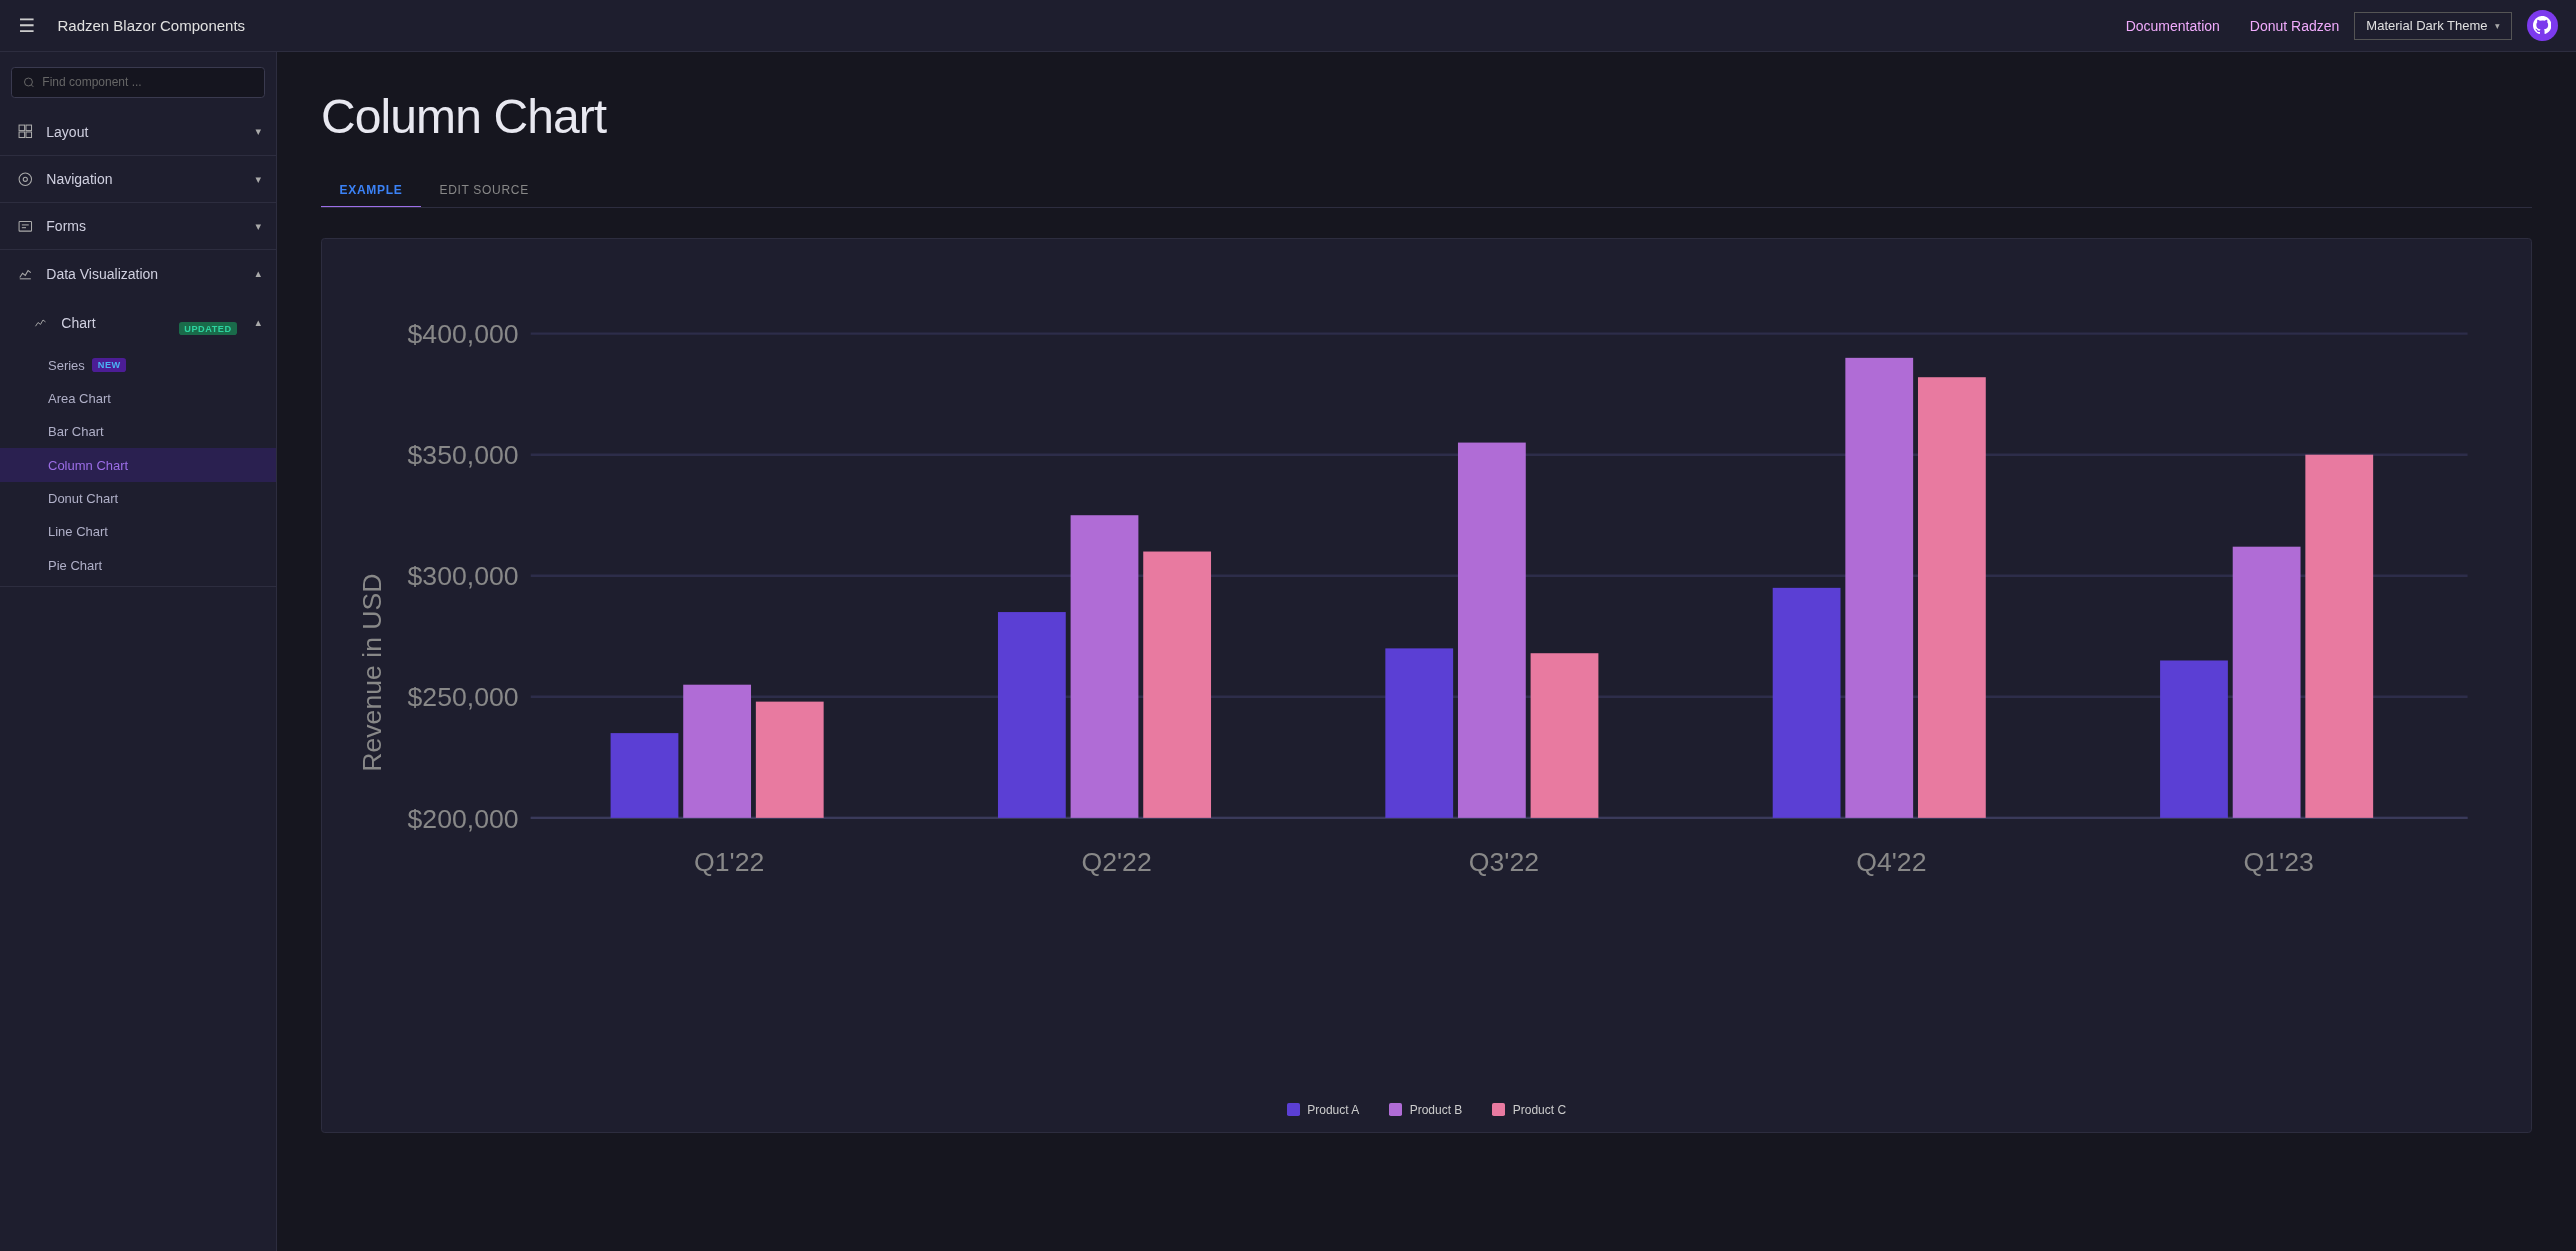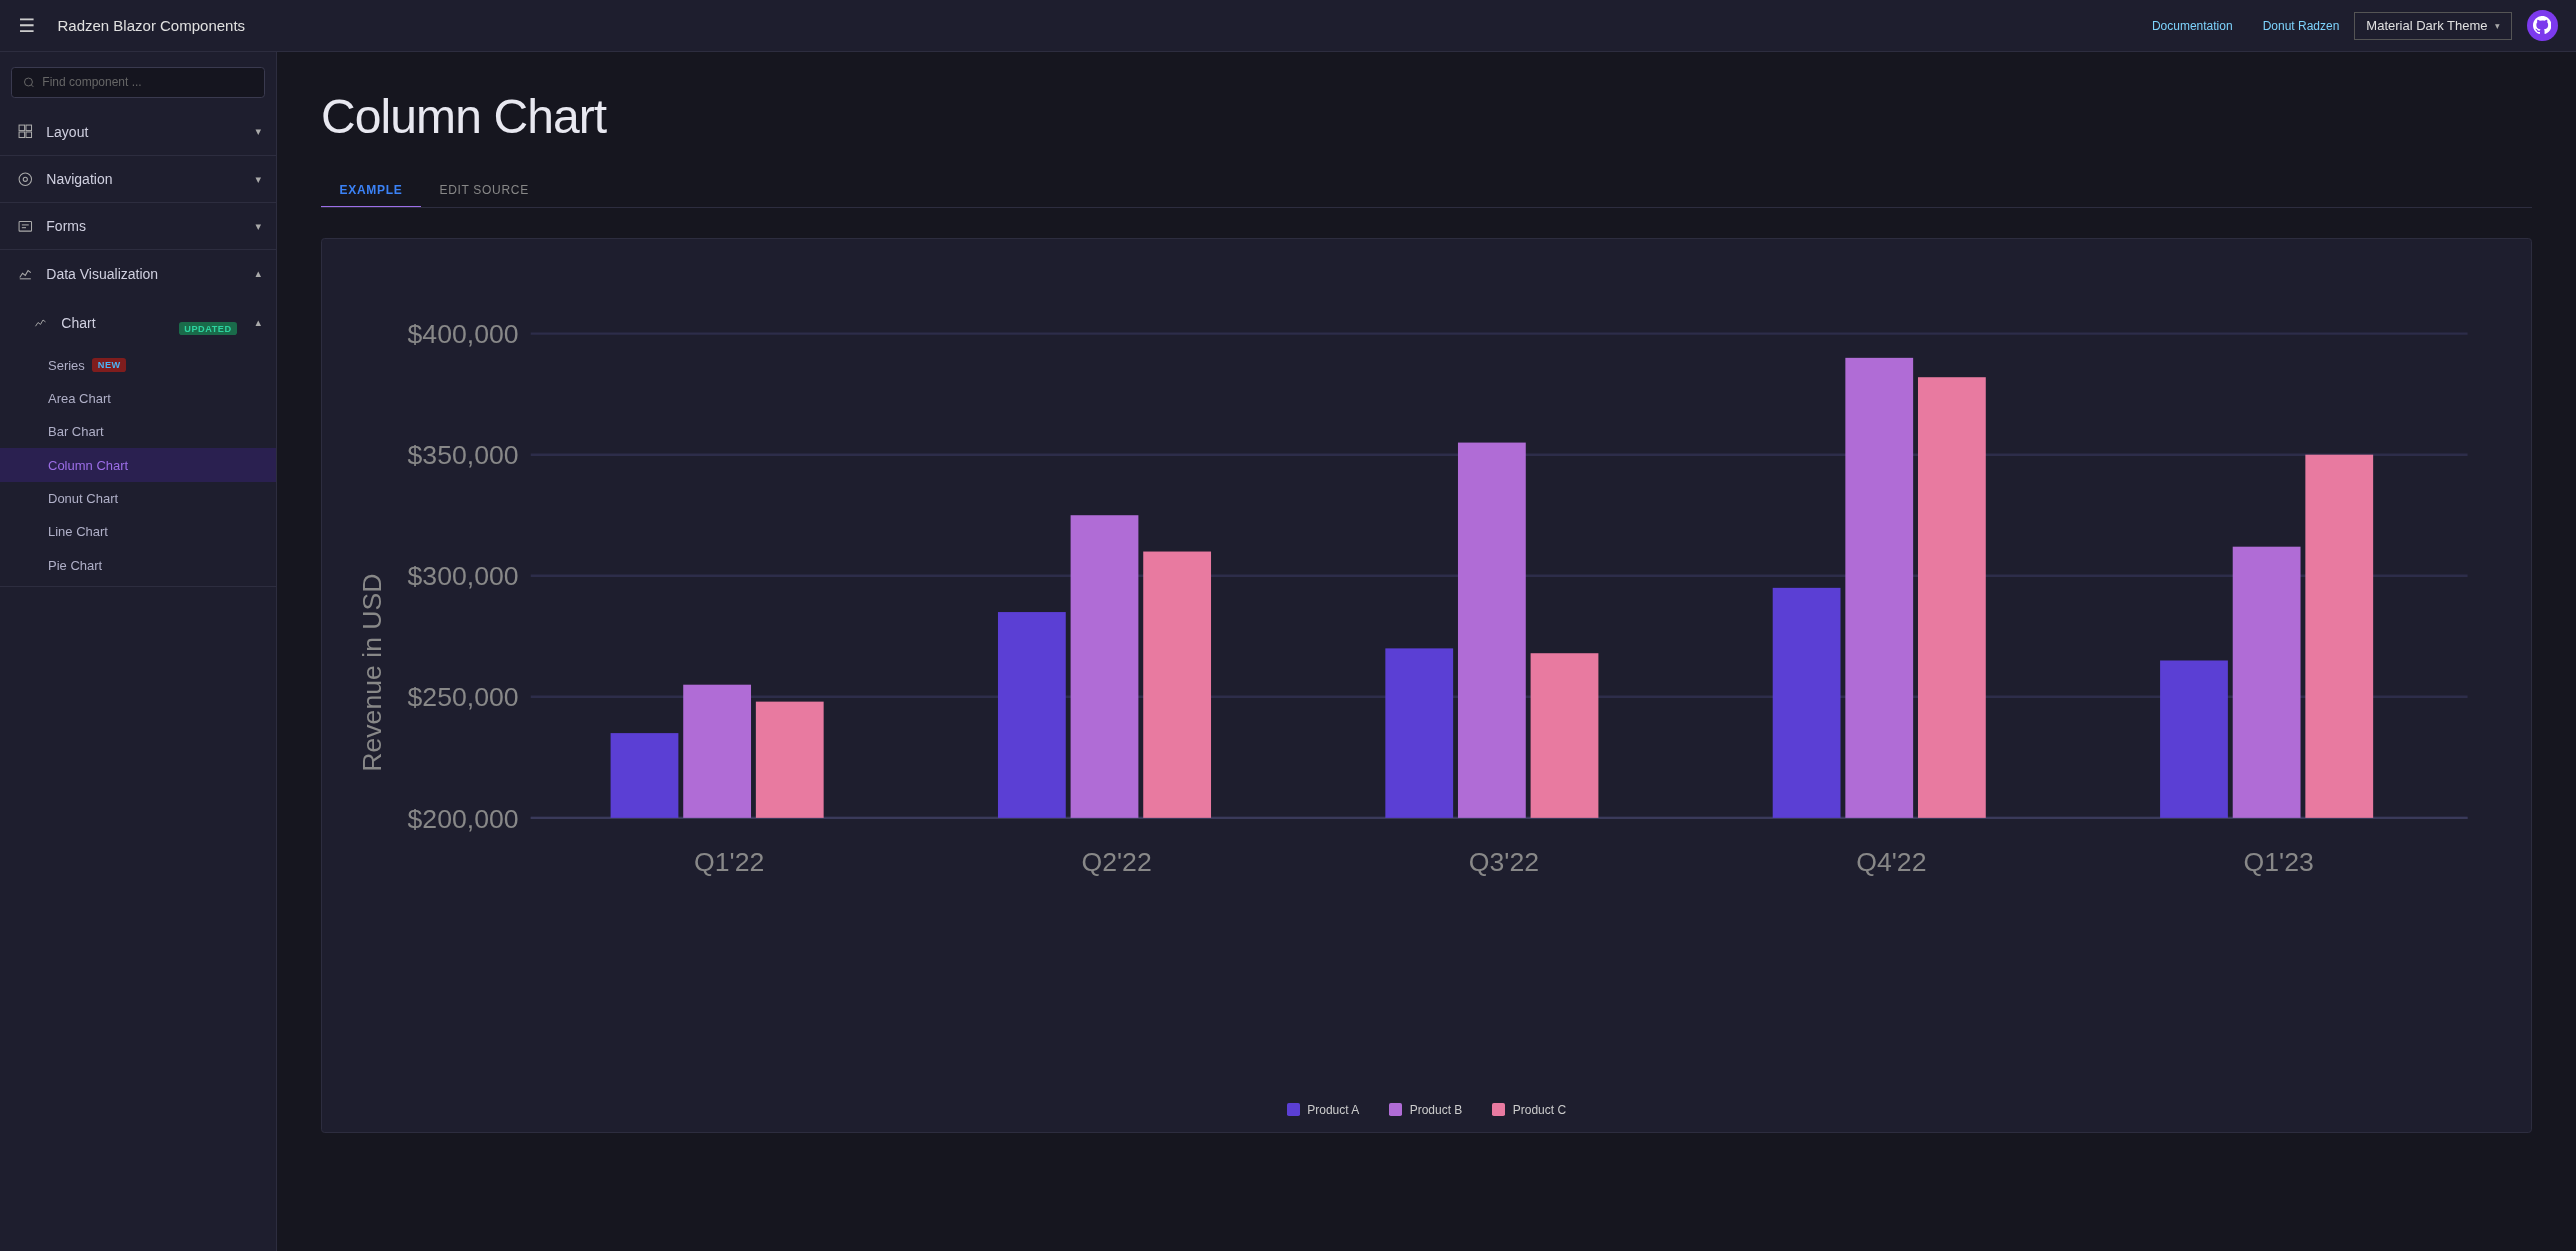--- a/index.html
+++ b/index.html
@@ -35,22 +35,22 @@
       color: #e0e0e0;
       font-weight: 400;
       flex: 1;
     }
     .topnav-links {
       display: flex;
       gap: 30px;
       align-items: center;
     }
     .topnav-link {
-      color: #7dd3fc;
-      font-size: 12px;
+      color: #f0abfc;
+      font-size: 14px;
       cursor: pointer;
       text-decoration: none;
     }
     .topnav-theme-select {
       display: flex;
       align-items: center;
       border: 0.9px solid #555;
       border-radius: 0;
       padding: 5.5px 11px;
       background: transparent;
@@ -163,21 +163,21 @@
 
     .badge {
       font-size: 9.2px;
       padding: 1.8px 5.5px;
       border-radius: 2.8px;
       font-weight: 600;
       text-transform: uppercase;
       letter-spacing: 0.5px;
     }
     .badge-updated { background: #1a6b4a; color: #2dd4a0; margin-top: 12px; }
-    .badge-new { background: #7f1d1d; color: #4ab3f4; }
+    .badge-new { background: #4c1d95; color: #4ab3f4; }
 
     
     .main-content {
       flex: 1;
       background: #16161f;
       overflow-y: auto;
       padding: 37px 44px;
     }
     .main-content::-webkit-scrollbar { width: 5.5px; }
     .main-content::-webkit-scrollbar-track { background: #16161f; }

